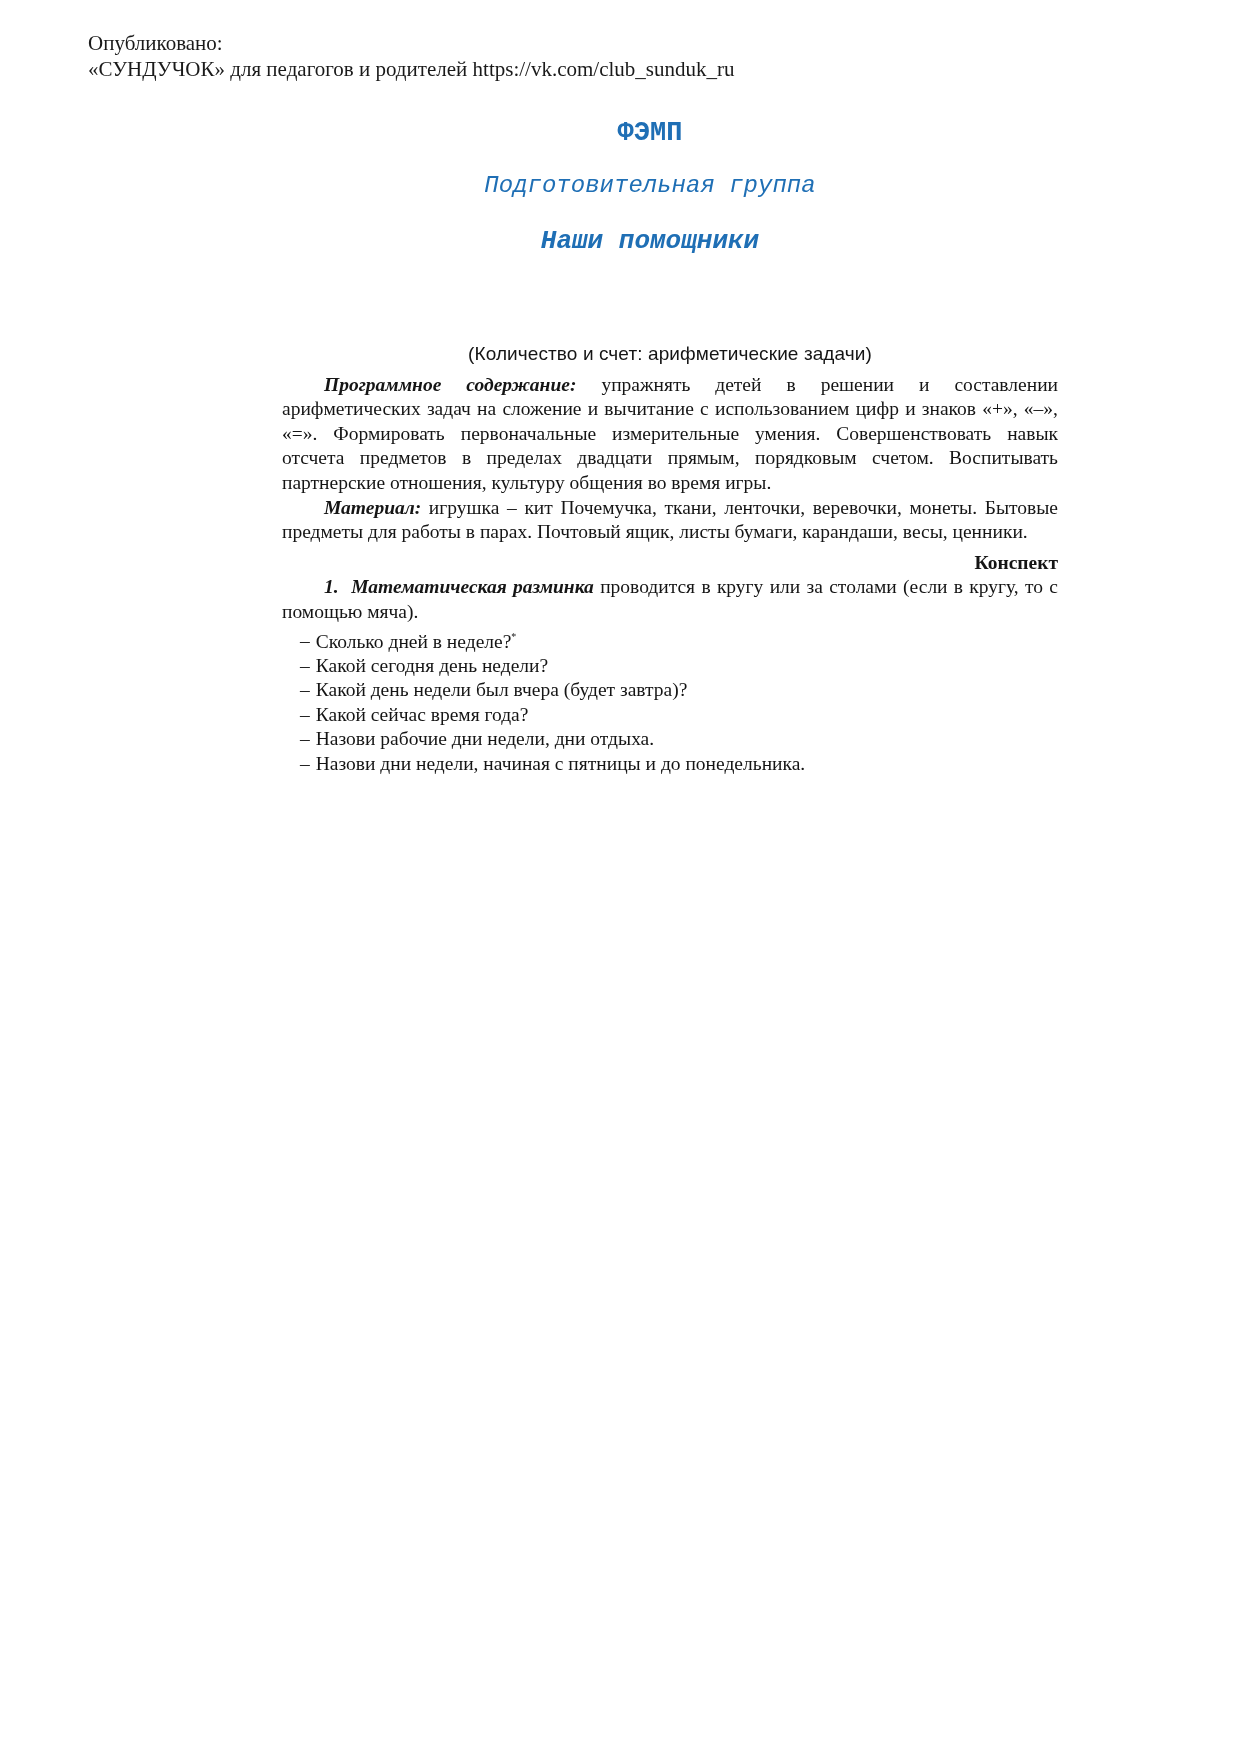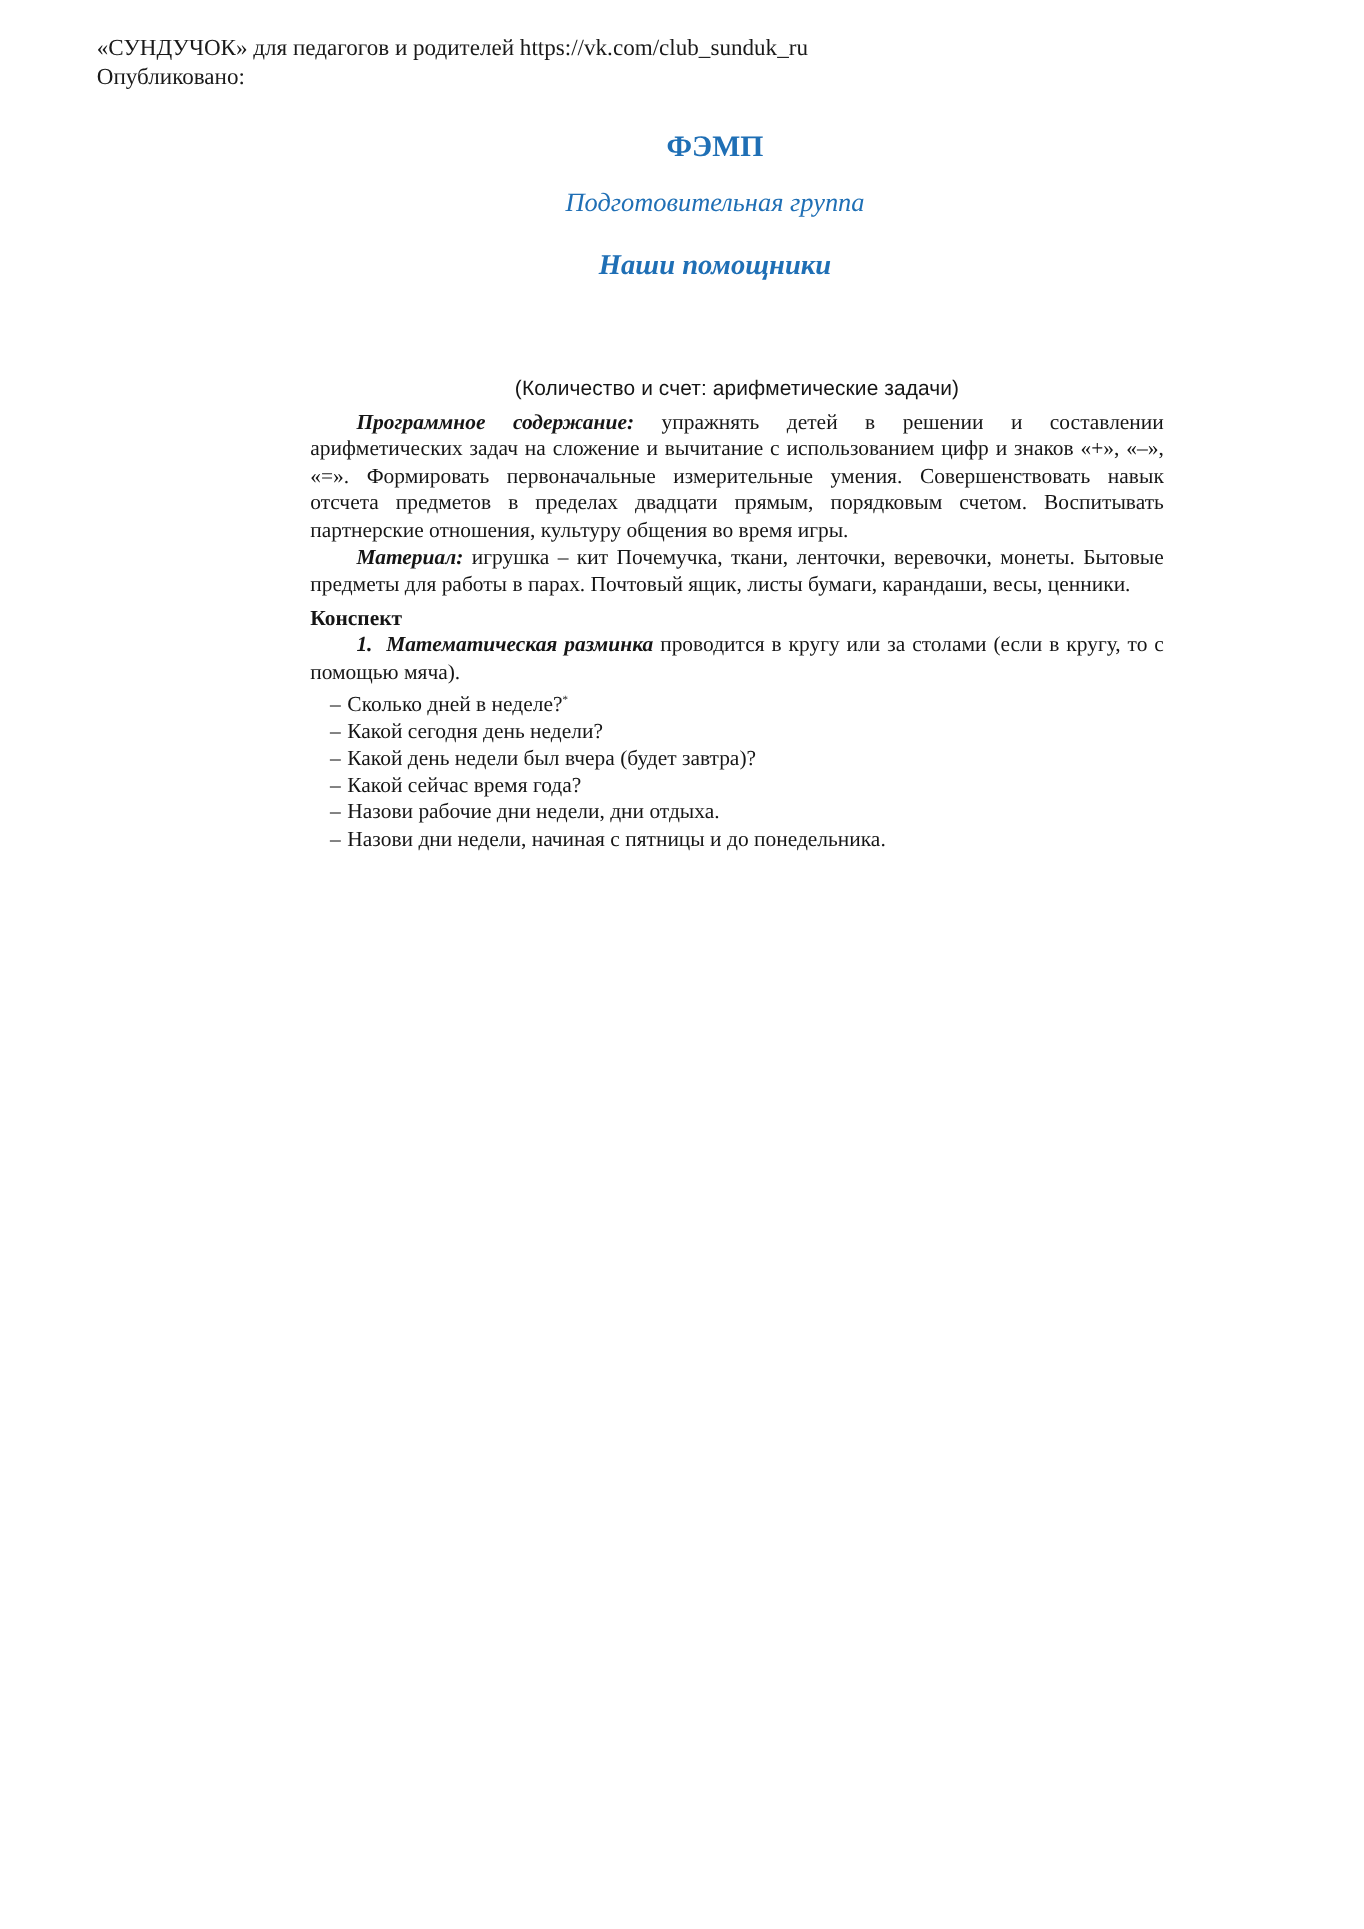--- a/index.html
+++ b/index.html
@@ -21,21 +21,21 @@
       font-family: "Liberation Serif", serif;
       font-size: 21px;
       line-height: 26px;
       color: #1a1a1a;
     }
     .title-block {
       position: absolute;
       left: 0;
       width: 1240px;
       text-align: center;
-      font-family: Liberation Serif, serif;
+      font-family: Liberation Mono, monospace;
       color: #1f6fb5;
     }
     .title-main {
       top: 118px;
       left: 270px;
       width: 760px;
       font-size: 27px;
       font-weight: bold;
     }
     .title-sub {
@@ -73,21 +73,21 @@
     }
     .para {
       margin: 0;
       text-indent: 42px;
     }
     .label-bold {
       font-weight: bold;
       font-style: italic;
     }
     .section-heading {
-      text-align: left;
+      text-align: right;
       font-weight: bold;
       margin: 6px 0 0 0;
     }
     .list {
       list-style: none;
       margin: 0;
       padding: 0 0 0 18px;
     }
     .list li {
       margin: 0;
@@ -99,22 +99,22 @@
     }
     .footnote-mark {
       font-size: 10px;
       vertical-align: super;
     }
   </style>
 </head>
 <body>
 
 <div class="pub-header">
+  <div>Опубликовано:</div>
   <div>«СУНДУЧОК» для педагогов и родителей https://vk.com/club_sunduk_ru</div>
-  <div>Опубликовано:</div>
 </div>
 
 <div class="title-block title-main">ФЭМП</div>
 <div class="title-block title-sub">Подготовительная группа</div>
 <div class="title-block title-topic">Наши помощники</div>
 
 <div class="scan">
   <div class="scan-subtitle">(Количество и счет: арифметические задачи)</div>
 
   <p class="para"><span class="label-bold">Программное содержание:</span><span> упражнять детей в решении и составлении арифметических задач на сложение и вычитание с использованием цифр и знаков «+», «–», «=». Формировать первоначальные измерительные умения. Совершенствовать навык отсчета предметов в пределах двадцати прямым, порядковым счетом. Воспитывать партнерские отношения, культуру общения во время игры.</span></p>

